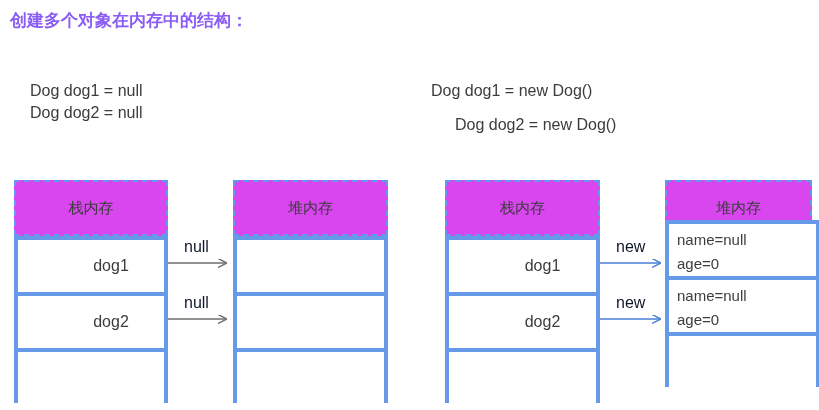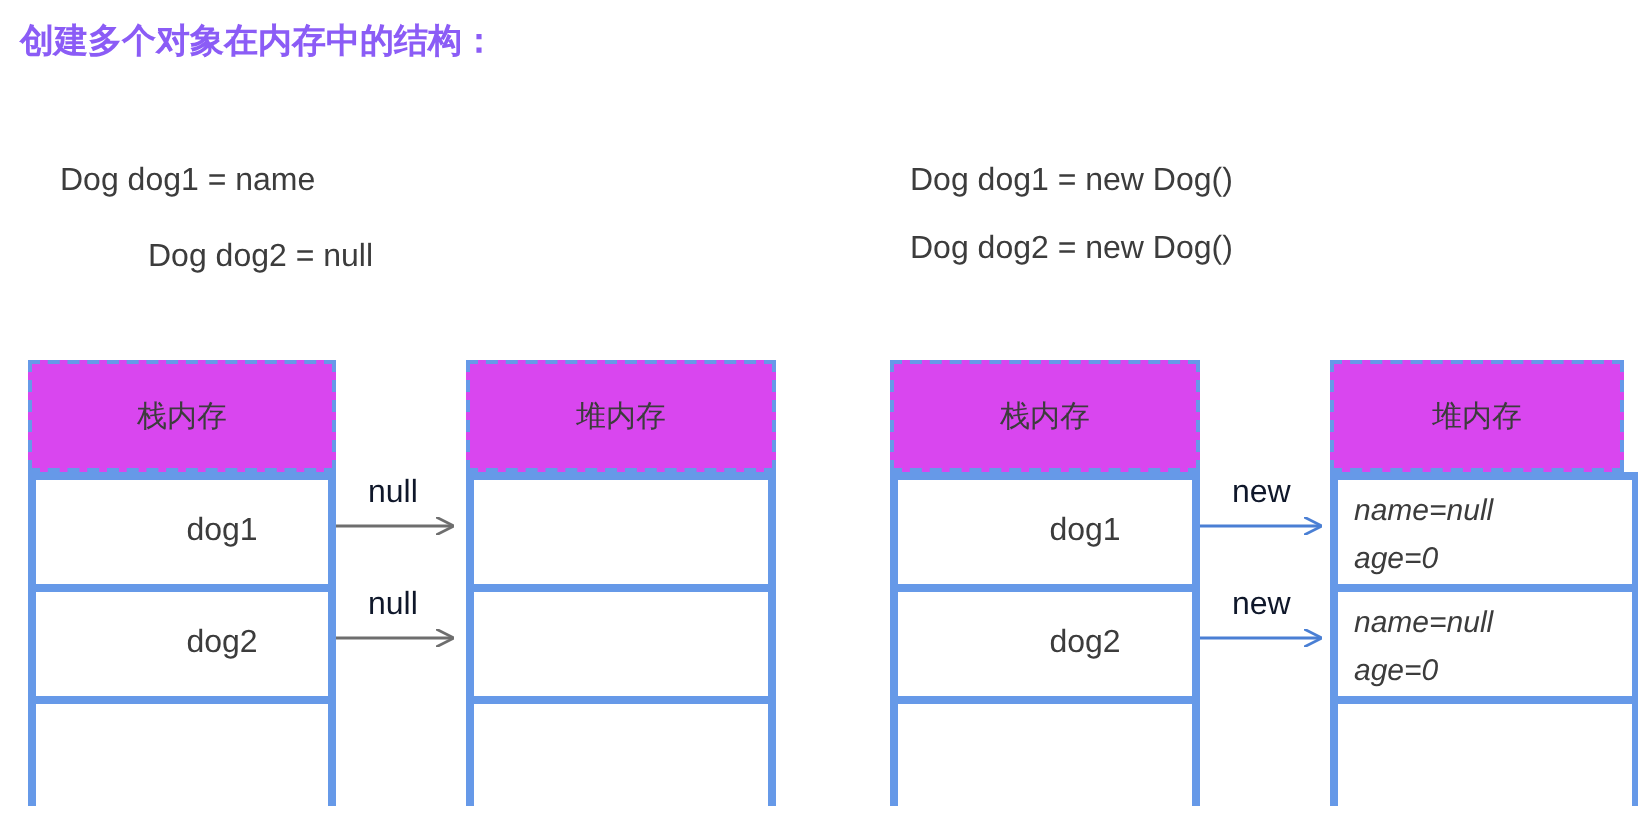--- a/index.html
+++ b/index.html
@@ -27,22 +27,22 @@
     white-space: nowrap;
   }
 
   .code-line {
     position: absolute;
     font-size: 16px;
     color: #3c3c3c;
     white-space: nowrap;
   }
   .code-left-1  { left: 30px;  top: 82px; }
-  .code-left-2  { left: 30px;  top: 120px; margin-left: 44px; }
-  .code-right-1 { left: 455px; top: 82px; }
+  .code-left-2  { left: 30px;  top: 104px; }
+  .code-right-1 { left: 431px; top: 82px; }
   .code-right-2 { left: 455px; top: 116px; }
 
   
   .mem-block {
     position: absolute;
   }
   .mem-header {
     position: absolute;
     left: 0;
     top: 0;
@@ -103,21 +103,21 @@
     font-size: 16px;
     color: #0f172a;
     white-space: nowrap;
   }
 </style>
 </head>
 <body>
 
 <div class="page-title">创建多个对象在内存中的结构：</div>
 
-<div class="code-line code-left-1">Dog dog1 = name</div>
+<div class="code-line code-left-1">Dog dog1 = null</div>
 <div class="code-line code-left-2">Dog dog2 = null</div>
 
 <div class="code-line code-right-1">Dog dog1 = new Dog()</div>
 <div class="code-line code-right-2">Dog dog2 = new Dog()</div>
 
 <div class="mem-block" style="left:14px; top:180px; width:154px; height:223px;">
   <div class="mem-header" style="width:154px; height:56px;">
     <span class="mem-header-label">栈内存</span>
   </div>
   <div class="mem-body" style="top:56px; width:154px; height:167px;">
@@ -187,21 +187,21 @@
     <div class="mem-cell empty">
       <span class="mem-cell-text"></span>
     </div>
   </div>
 </div>
 
 <div class="mem-block" style="left:665px; top:180px; width:147px; height:223px;">
   <div class="mem-header" style="width:147px; height:56px;">
     <span class="mem-header-label">堆内存</span>
   </div>
-  <div class="mem-body" style="top:56px; width:155px; height:167px;font-style:italic;">
+  <div class="mem-body" style="top:40px; width:155px; height:167px;">
     <div class="mem-cell align-left">
       <span class="mem-cell-text">name=null</span>
       <span class="mem-cell-text">age=0</span>
     </div>
     <div class="mem-cell align-left">
       <span class="mem-cell-text">name=null</span>
       <span class="mem-cell-text">age=0</span>
     </div>
     <div class="mem-cell align-left">
       <span class="mem-cell-text"></span>

